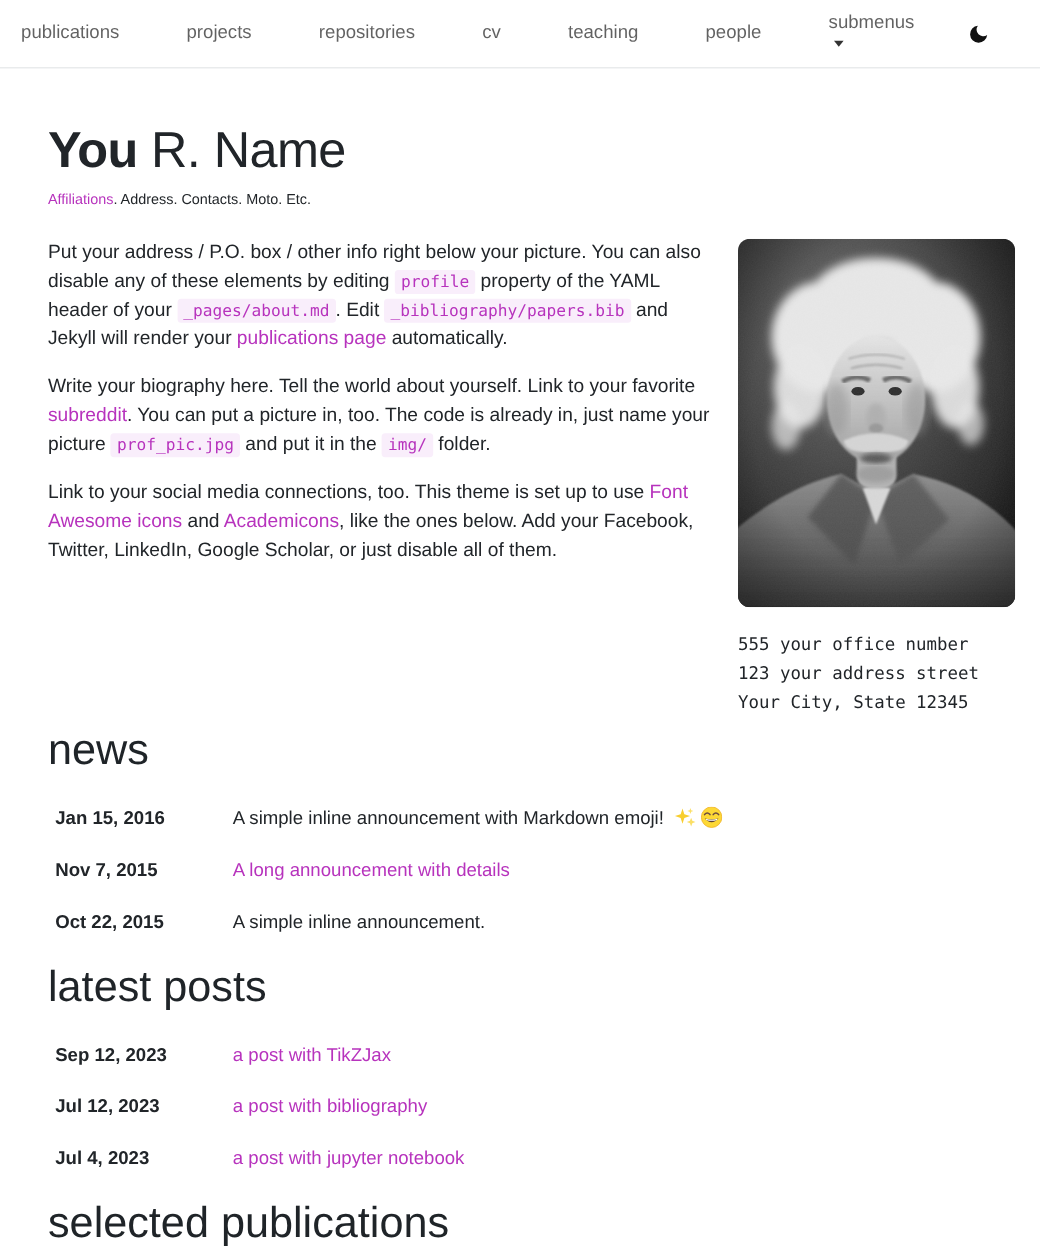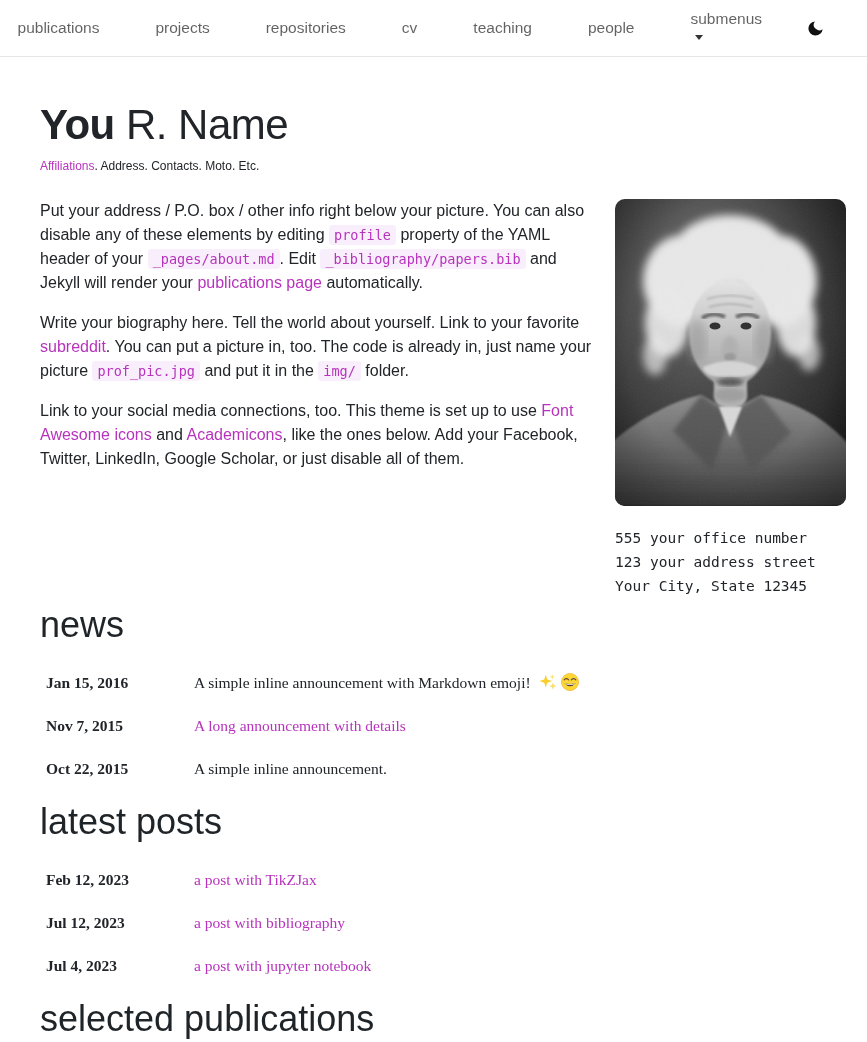--- a/index.html
+++ b/index.html
@@ -63,21 +63,21 @@
   .bio code {
     font-family: "DejaVu Sans Mono", "Liberation Mono", monospace;
     font-size: 13.5px; color: #b733bd; background: #f9eefb;
     padding: 2px 5px; border-radius: 3px;
   }
 
   
   .section { clear: both; margin-top: 10px; }
   .section h2 { font-size: 36px; font-weight: 300; margin: 0 0 16px 0; color: #1f2428; }
   .stable { width: 100%; }
-  .srow { display: flex; align-items: flex-end; padding: 9px 0 10px 0; font-family: Liberation Serif, serif; }
+  .srow { display: flex; align-items: flex-end; padding: 9px 0 10px 0; }
   .sdate {
     flex: 0 0 154px; padding-left: 6px;
     font-weight: 700; font-size: 15.5px; line-height: 24px; color: #212529;
   }
   .sentry { flex: 1; font-size: 15.5px; line-height: 24px; color: #212529; }
   .sentry a { color: #b733bd; }
 
   .emoji { display: inline-block; width: 18px; height: 18px; vertical-align: -3px; margin-left: 4px; }
 
   .hidden-defs { position: absolute; width: 0; height: 0; overflow: hidden; }
@@ -260,21 +260,21 @@
           <div class="sdate">Oct 22, 2015</div>
           <div class="sentry"><span>A simple inline announcement.</span></div>
         </div>
       </div>
   </section>
 
   <section class="section">
     <h2>latest posts</h2>
     <div class="stable" id="posts-table">
         <div class="srow">
-          <div class="sdate">Feb 12, 2023</div>
+          <div class="sdate">Sep 12, 2023</div>
           <div class="sentry"><a>a post with TikZJax</a></div>
         </div>
         <div class="srow">
           <div class="sdate">Jul 12, 2023</div>
           <div class="sentry"><a>a post with bibliography</a></div>
         </div>
         <div class="srow">
           <div class="sdate">Jul 4, 2023</div>
           <div class="sentry"><a>a post with jupyter notebook</a></div>
         </div>

